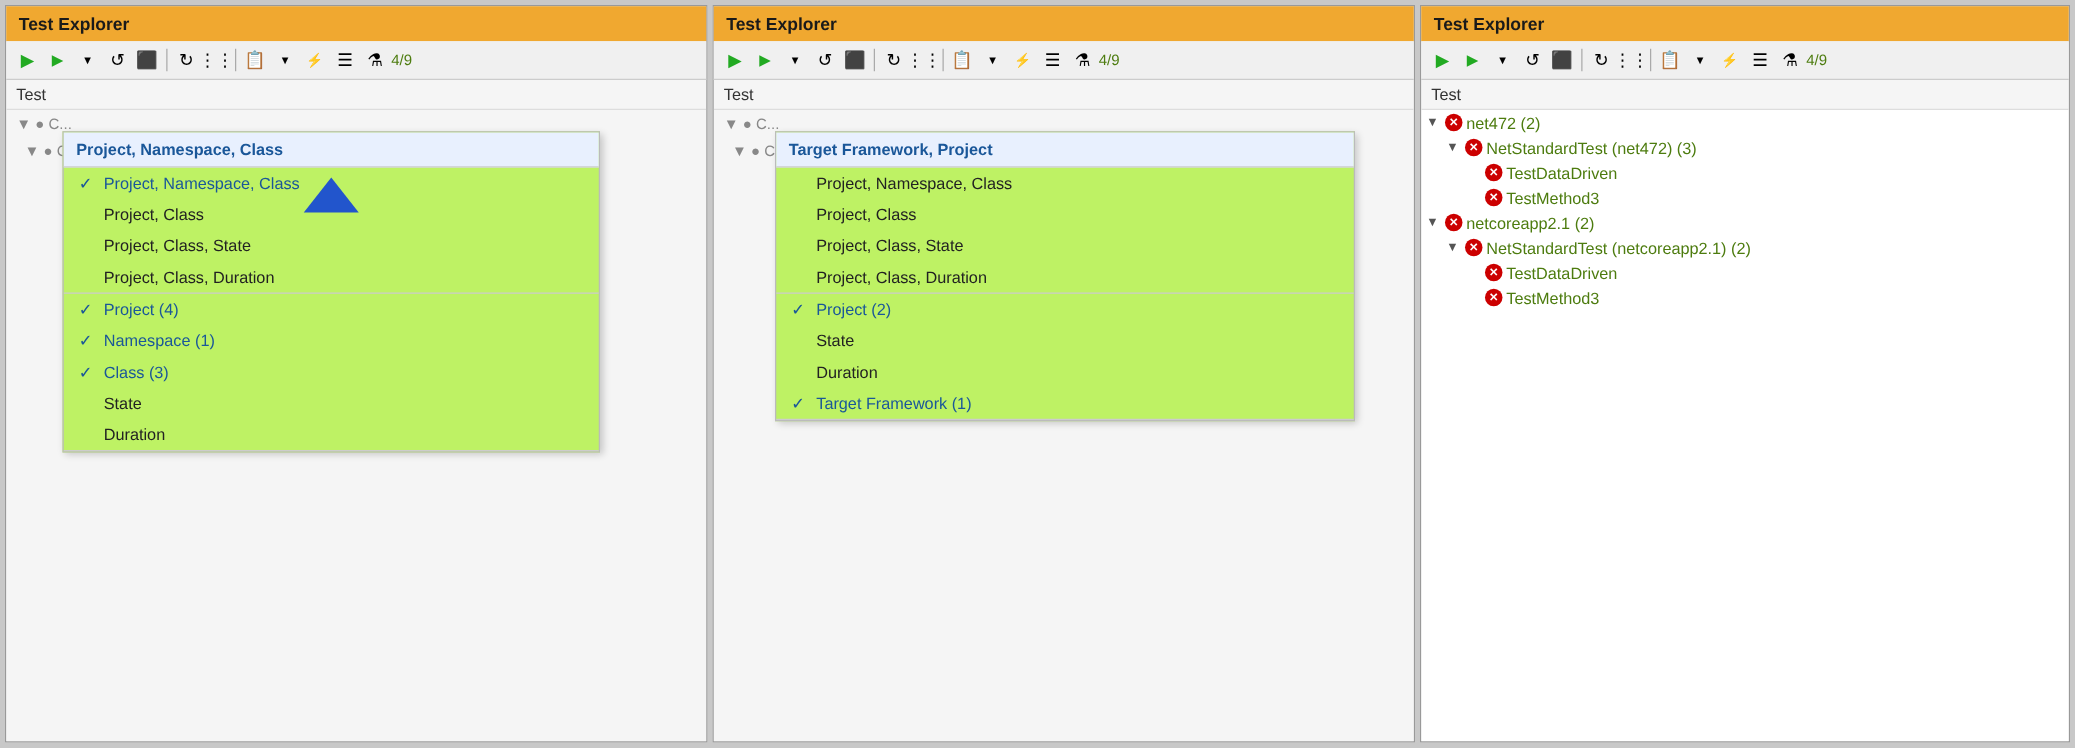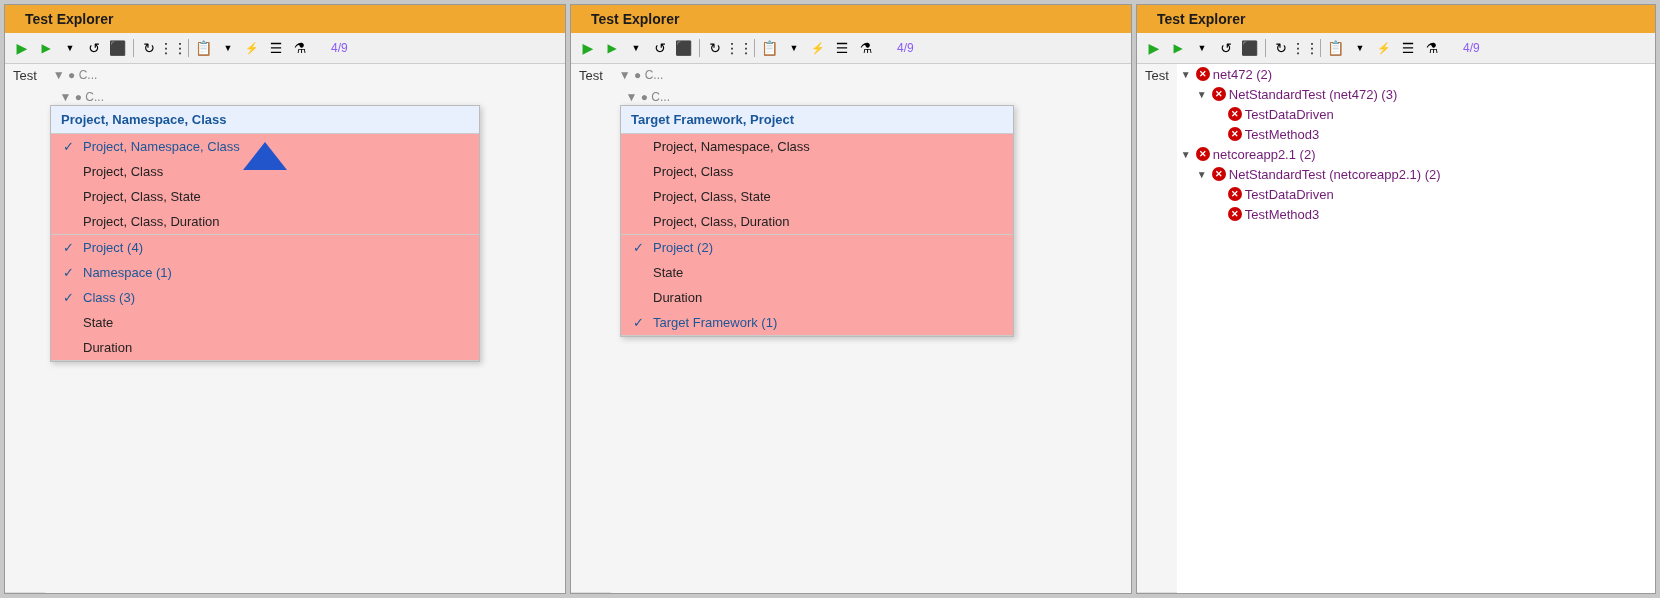--- a/index.html
+++ b/index.html
@@ -20,21 +20,21 @@
       display: flex;
       flex-direction: column;
       background: #f5f5f5;
       border: 1px solid #999;
       flex: 1;
       min-width: 0;
     }
 
     .panel-title-bar {
       background: #f0a830;
-      padding: 6px 20px;
+      padding: 6px 10px;
       font-size: 14px;
       font-weight: 600;
       color: #1a1a1a;
       flex-shrink: 0;
     }
 
     .toolbar {
       display: flex;
       align-items: center;
       padding: 4px 6px;
@@ -59,22 +59,22 @@
 
     .toolbar-separator {
       width: 1px;
       height: 18px;
       background: #aaa;
       margin: 0 2px;
     }
 
     .toolbar-count {
       font-size: 12px;
-      color: #8b5cf6;
-      margin-left: 18px;
+      color: #4d7c0f;
+      margin-left: 0;
     }
 
     .dropdown-header {
       background: #e8f0fe;
       padding: 6px 10px;
       font-size: 13px;
       color: #1a5799;
       font-weight: 600;
       border-bottom: 1px solid #ccc;
       display: flex;
@@ -163,21 +163,21 @@
       display: flex;
       align-items: center;
       justify-content: center;
       color: white;
       font-size: 9px;
       font-weight: bold;
     }
 
     .tree-label {
       font-size: 13px;
-      color: #701a75;
+      color: #4d7c0f;
     }
 
     .arrow-container {
       position: absolute;
       top: 36px;
       left: 50%;
       transform: translateX(-50%);
       z-index: 10;
     }
 
@@ -192,32 +192,33 @@
 
     
     .behind-tree {
       font-size: 12px;
       color: #888;
       padding: 4px 8px;
     }
 
     .panel-body {
       display: flex;
+      flex-direction: column;
       flex: 1;
       overflow: hidden;
     }
 
     .behind-content {
       flex: 1;
       overflow: hidden;
       background: #f5f5f5;
     }
 
     .dropdown-popup {
-      background: #fca5a5;
+      background: #bef264;
       border: 1px solid #bbb;
       box-shadow: 2px 2px 6px rgba(0,0,0,0.2);
     }
 
     .panel-3 {
       flex: 0 0 520px;
     }
   </style>
 </head>
 <body>
@@ -328,21 +329,21 @@
   </div>
   <div class="panel-body">
     <div class="test-panel-label">
       <span>Test</span>
     </div>
     <div class="behind-content">
       <div class="behind-tree">▼ ● C...</div>
       <div class="behind-tree">&nbsp;&nbsp;▼ ● C...</div>
     </div>
 
-    <div class="dropdown-popup" style="position:absolute; left:620px; top:105px; width:394px; z-index:5;">
+    <div class="dropdown-popup" style="position:absolute; left:620px; top:105px; width:464px; z-index:5;">
       <div class="dropdown-header">
         <span>Target Framework, Project</span>
       </div>
       <div class="dropdown-section">
         <div class="dropdown-item">
           <span class="no-check"></span>
           <span>Project, Namespace, Class</span>
         </div>
         <div class="dropdown-item">
           <span class="no-check"></span>

